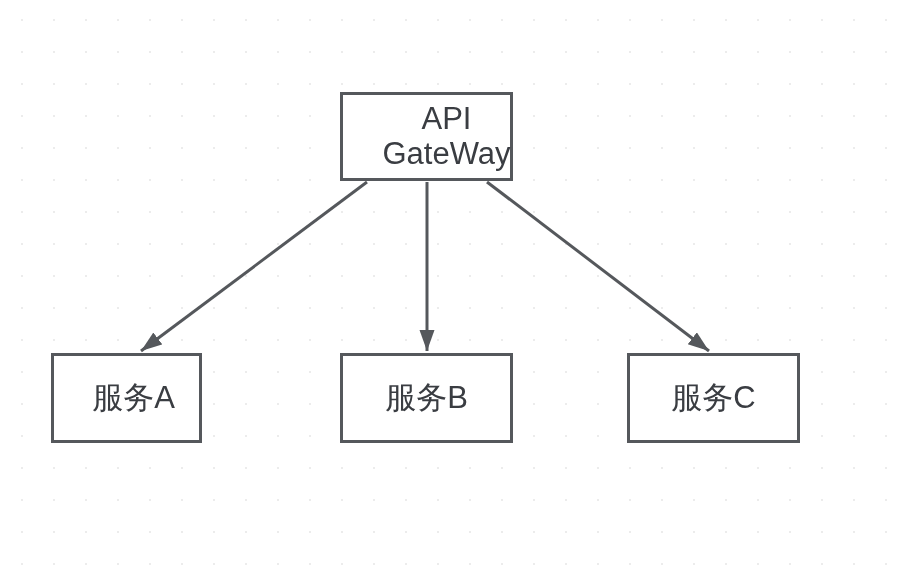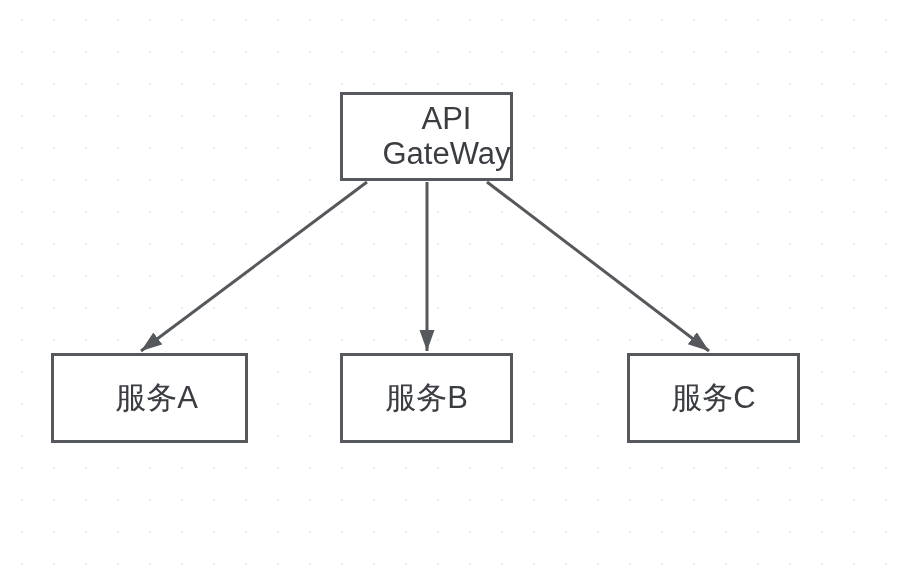--- a/index.html
+++ b/index.html
@@ -45,21 +45,21 @@
     align-items:center;
     justify-content:center;
     text-align:center;
     color:var(--text);
     font-size:31px;
     line-height:1.1;
     white-space:pre-line;
     cursor:default;
   }
   .node-gateway{left:340px;top:92px;width:173px;height:89px;padding-left:40px;}
-  .node-a{left:51px;top:353px;width:197px;height:90px;padding-left:14px;}
+  .node-a{left:51px;top:353px;width:151px;height:90px;padding-left:14px;}
   .node-b{left:340px;top:353px;width:173px;height:90px;}
   .node-c{left:627px;top:353px;width:173px;height:90px;}
 </style>
 </head>
 <body>
 
 <div class="canvas">
 
   <svg class="edges" width="910" height="576" viewBox="0 0 910 576" xmlns="http://www.w3.org/2000/svg">
     <defs>

